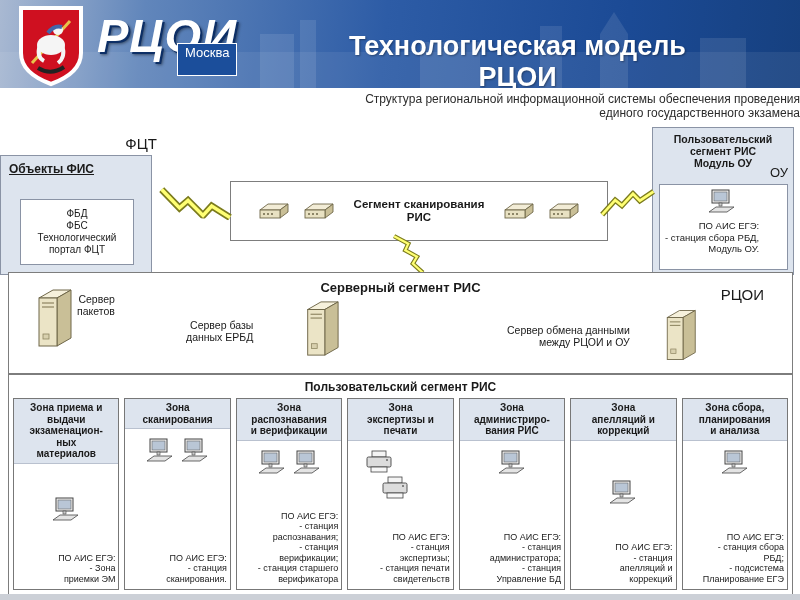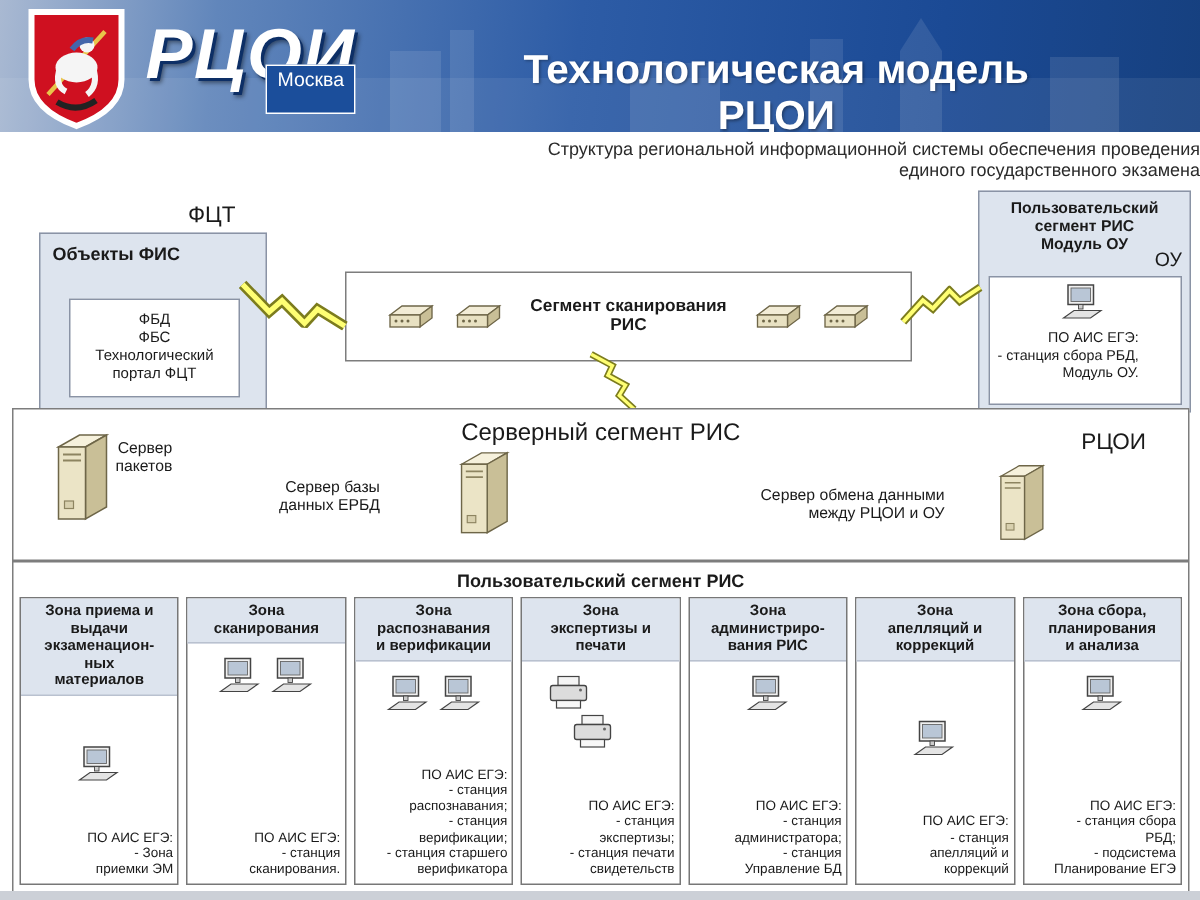--- a/index.html
+++ b/index.html
@@ -19,21 +19,21 @@
   .logo-sub{position:absolute;left:80px;top:35px;background:#1b4e9b;border:1px solid #fff;color:#fff;
     font-size:13px;padding:1px 7px 15px;font-style:normal;}
   .subtitle{position:absolute;left:0;top:93px;width:800px;font-size:12px;line-height:13.5px;color:#2b2b2b;}
 
   
   .panel{background:#dde4ee;border:1px solid #8a93a5;margin-top:12px;}
   .white-box{background:#fff;border:1px solid #7d7d7d;}
 
   
   .fct-label{position:absolute;left:15px;top:135px;width:142px;text-align:right;font-size:15px;}
-  .fct-box{position:absolute;left:26px;top:143px;width:150px;height:118px;}
+  .fct-box{position:absolute;left:0;top:143px;width:150px;height:118px;text-decoration:underline;}
   .fct-title{font-size:12px;font-weight:bold;padding:6px 8px 0;}
   .fct-inner{position:absolute;left:19px;top:43px;width:112px;height:64px;background:#fff;border:1px solid #8a93a5;
     display:flex;align-items:center;justify-content:center;text-align:center;font-size:10px;line-height:12px;}
 
   
   .comm-box{position:absolute;left:230px;top:181px;width:376px;height:58px;
     display:flex;align-items:center;justify-content:center;gap:13px;}
   .comm-title{font-size:11.5px;font-weight:bold;text-align:center;line-height:13px;margin:0 6px;}
 
   
@@ -45,21 +45,21 @@
   .ou-soft{position:absolute;left:5px;top:35px;font-size:9.5px;line-height:11.5px;}
 
   
   .bolt{position:absolute;}
   .bolt-fct{left:158px;top:184px;transform:scaleY(-1) rotate(-4deg);}
   .bolt-ou{left:599px;top:191px;transform:rotate(-6deg);}
   .bolt-down{left:383px;top:243px;transform:rotate(70deg);}
 
   
   .server-box{position:absolute;left:8px;top:272px;width:783px;height:100px;}
-  .server-title{position:absolute;left:0;right:0;top:7px;text-align:center;font-size:16px;font-weight:normal;}
+  .server-title{position:absolute;left:0;right:0;top:7px;text-align:center;font-size:13px;font-weight:bold;}
   .rcoi-label{position:absolute;right:28px;top:13px;font-size:15px;}
   .srv-icon1{position:absolute;left:24px;top:13px;}
   .srv-lbl1{position:absolute;left:68px;top:20px;font-size:10.5px;line-height:12px;}
   .srv-lbl2{position:absolute;left:177px;top:46px;font-size:10.5px;line-height:12px;}
   .srv-icon2{position:absolute;left:293px;top:25px;}
   .srv-lbl3{position:absolute;left:498px;top:51px;font-size:10.5px;line-height:12px;}
   .srv-icon3{position:absolute;left:653px;top:34px;}
 
   
   .user-box{position:absolute;left:8px;top:374px;width:783px;height:219px;}

